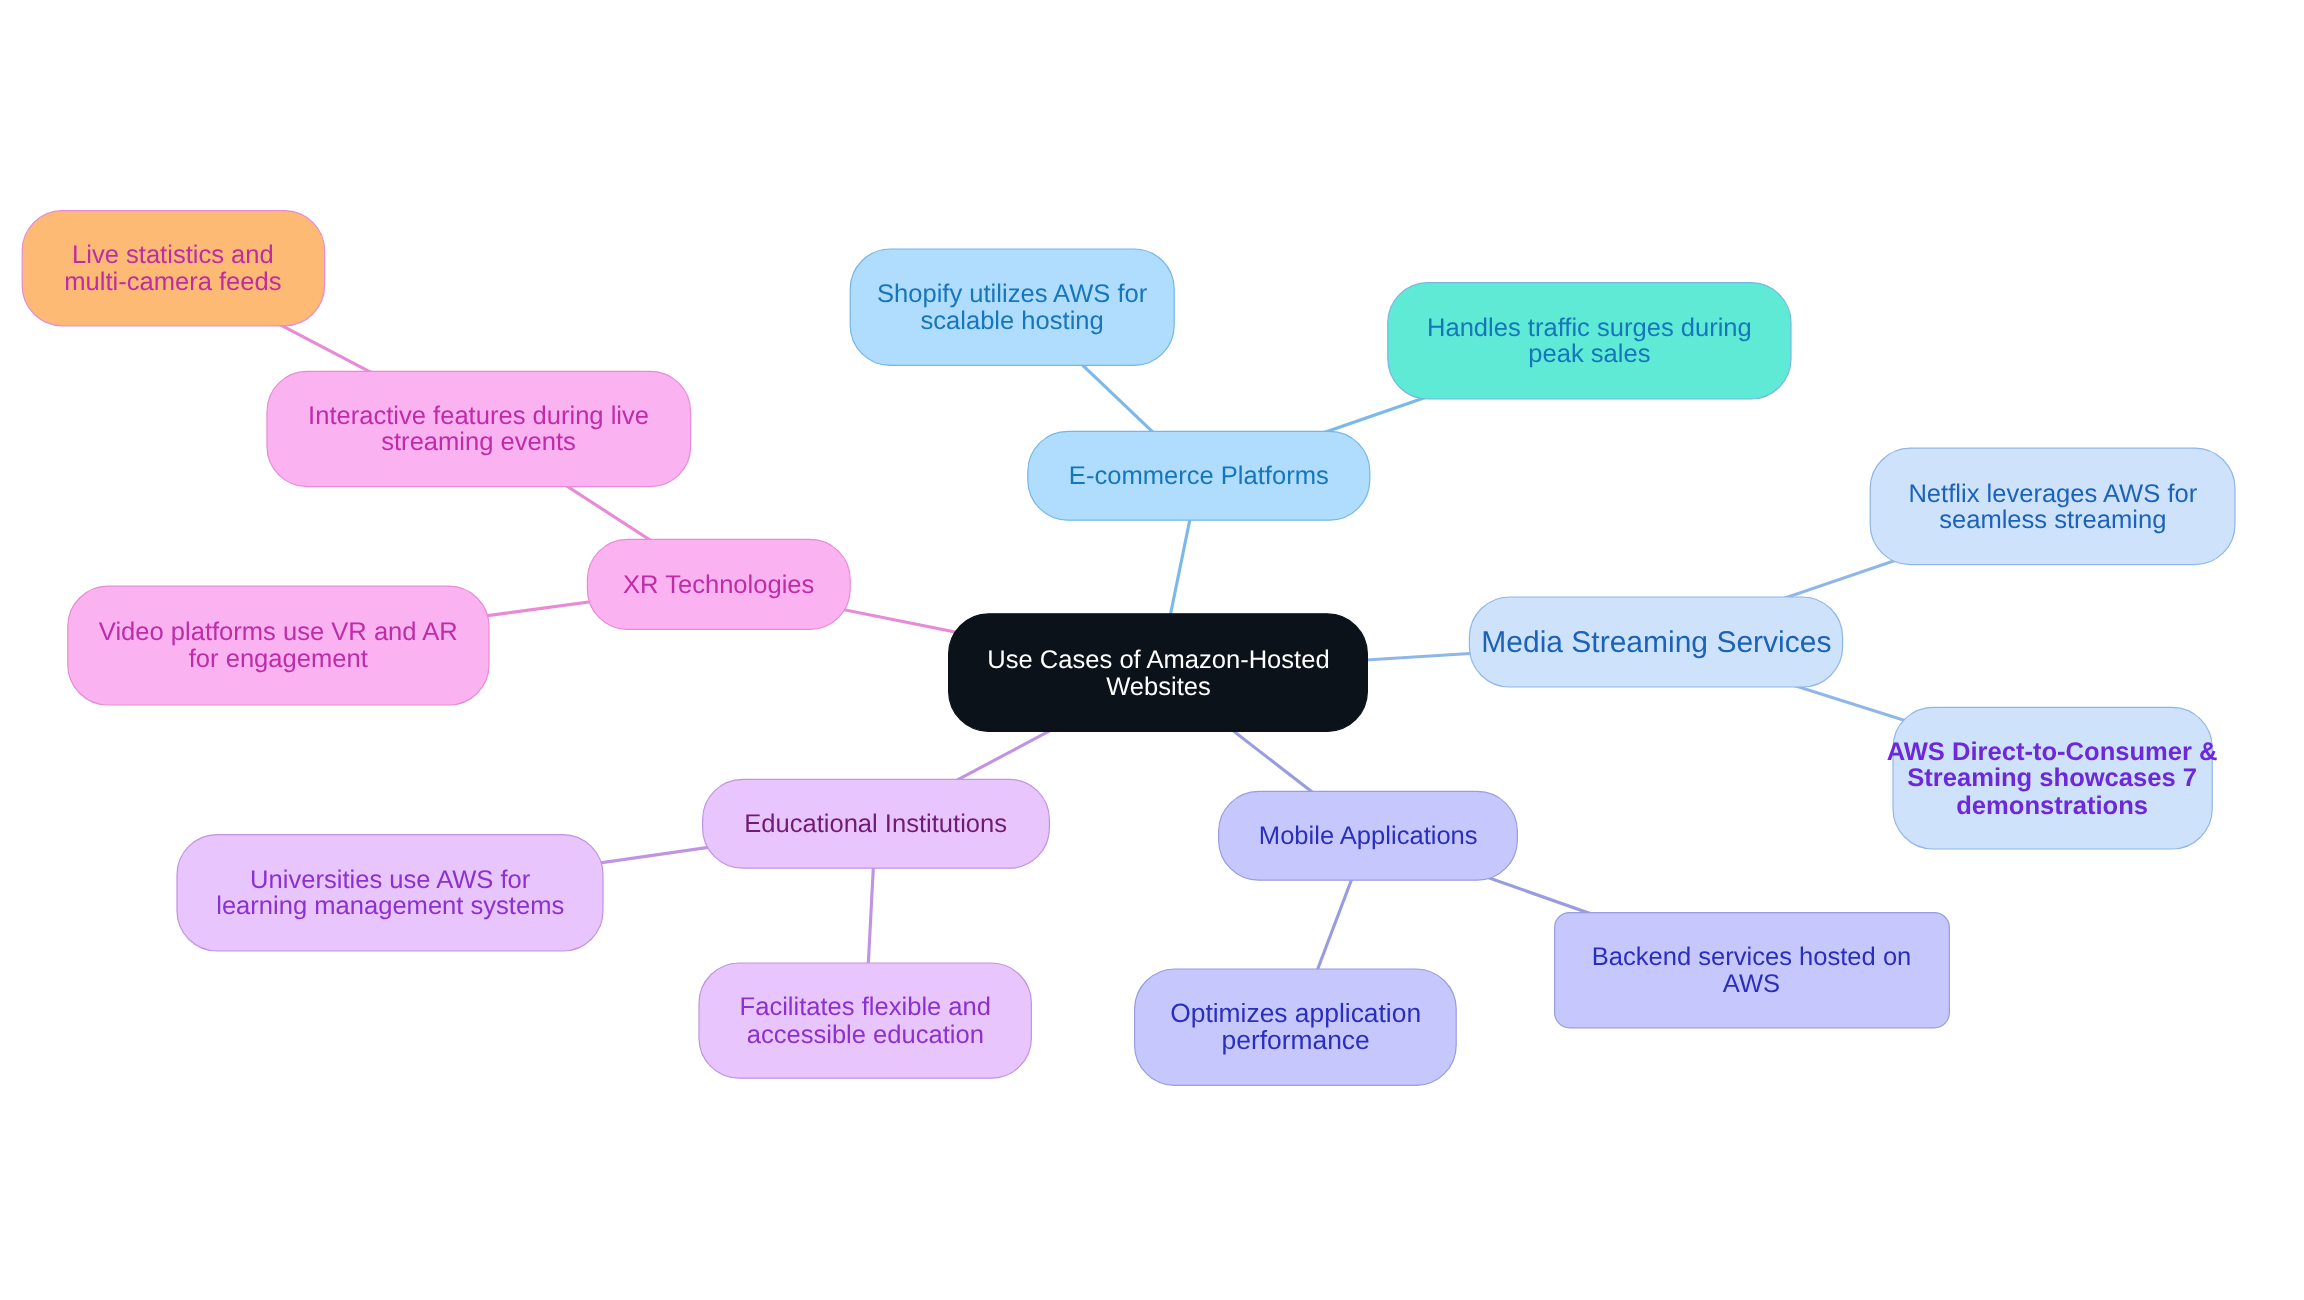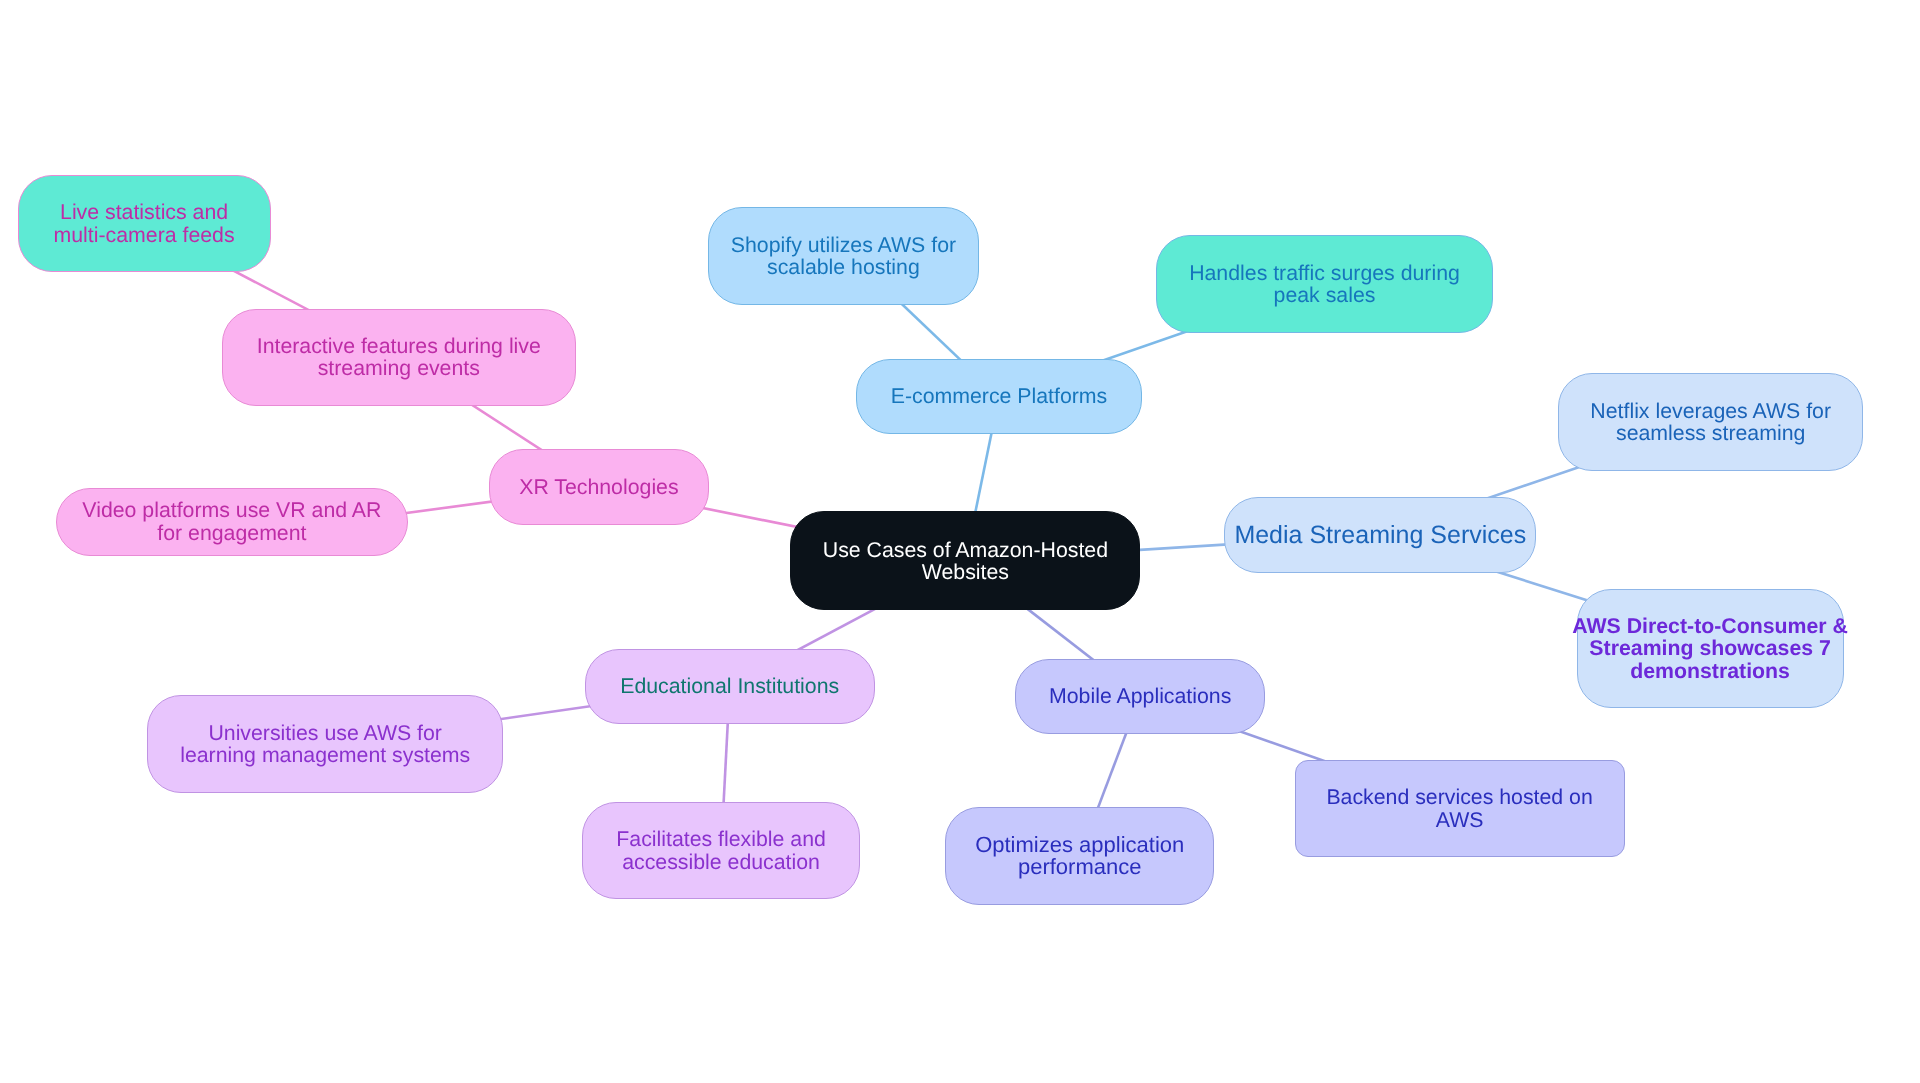--- a/index.html
+++ b/index.html
@@ -88,21 +88,21 @@
       <span class="tline">Optimizes application</span>
       <span class="tline">performance</span>
     </div>
   </div>
   <div class="node" style="left: 1294.6px; top: 759.8px; width: 330px; height: 97.6px; border-radius: 13px; border-width: 1px; background: rgb(198, 200, 253); border-color: rgb(152, 156, 224); color: rgb(42, 46, 189);">
     <div class="label" style="font-size: 21.3px; line-height: 22.2px;">
       <span class="tline">Backend services hosted on</span>
       <span class="tline">AWS</span>
     </div>
   </div>
-  <div class="node" style="left: 584.5px; top: 648.5px; width: 290.4px; height: 75.4px; border-radius: 34px; border-width: 1px; background: rgb(232, 197, 253); border-color: rgb(192, 147, 227); color: #0f766e;">
+  <div class="node" style="left: 584.5px; top: 648.5px; width: 290.4px; height: 75.4px; border-radius: 34px; border-width: 1px; background: rgb(232, 197, 253); border-color: rgb(192, 147, 227); color: #701a75;">
     <div class="label" style="font-size: 21.3px; line-height: 22.2px;">
       <span class="tline">Educational Institutions</span>
     </div>
   </div>
   <div class="node" style="left: 147px; top: 695.4px; width: 356.4px; height: 97.6px; border-radius: 34px; border-width: 1px; background: rgb(232, 197, 253); border-color: rgb(192, 147, 227); color: rgb(139, 49, 206);">
     <div class="label" style="font-size: 21.3px; line-height: 22.2px;">
       <span class="tline">Universities use AWS for</span>
       <span class="tline">learning management systems</span>
     </div>
   </div>
@@ -116,25 +116,25 @@
     <div class="label" style="font-size: 21.3px; line-height: 22.2px;">
       <span class="tline">XR Technologies</span>
     </div>
   </div>
   <div class="node" style="left: 222.05px; top: 308.6px; width: 353.5px; height: 97.6px; border-radius: 34px; border-width: 1px; background: rgb(251, 178, 240); border-color: rgb(232, 138, 213); color: rgb(190, 44, 166);">
     <div class="label" style="font-size: 21.3px; line-height: 22.2px;">
       <span class="tline">Interactive features during live</span>
       <span class="tline">streaming events</span>
     </div>
   </div>
-  <div class="node" style="left: 17.65px; top: 174.9px; width: 252.9px; height: 97.6px; border-radius: 34px; border-width: 1px; background: #5eead4; border-color: rgb(232, 138, 213); color: rgb(190, 44, 166);">
+  <div class="node" style="left: 17.65px; top: 174.9px; width: 252.9px; height: 97.6px; border-radius: 34px; border-width: 1px; background: #fdba74; border-color: rgb(232, 138, 213); color: rgb(190, 44, 166);">
     <div class="label" style="font-size: 21.3px; line-height: 22.2px;">
       <span class="tline">Live statistics and</span>
       <span class="tline">multi-camera feeds</span>
     </div>
   </div>
-  <div class="node" style="left: 56.1px; top: 487.7px; width: 351.6px; height: 68px; border-radius: 34px; border-width: 1px; background: rgb(251, 178, 240); border-color: rgb(232, 138, 213); color: rgb(190, 44, 166);">
+  <div class="node" style="left: 56.1px; top: 487.7px; width: 351.6px; height: 100px; border-radius: 34px; border-width: 1px; background: rgb(251, 178, 240); border-color: rgb(232, 138, 213); color: rgb(190, 44, 166);">
     <div class="label" style="font-size: 21.3px; line-height: 22.2px;">
       <span class="tline">Video platforms use VR and AR</span>
       <span class="tline">for engagement</span>
     </div>
   </div>
 </div>
 
 </body></html>

